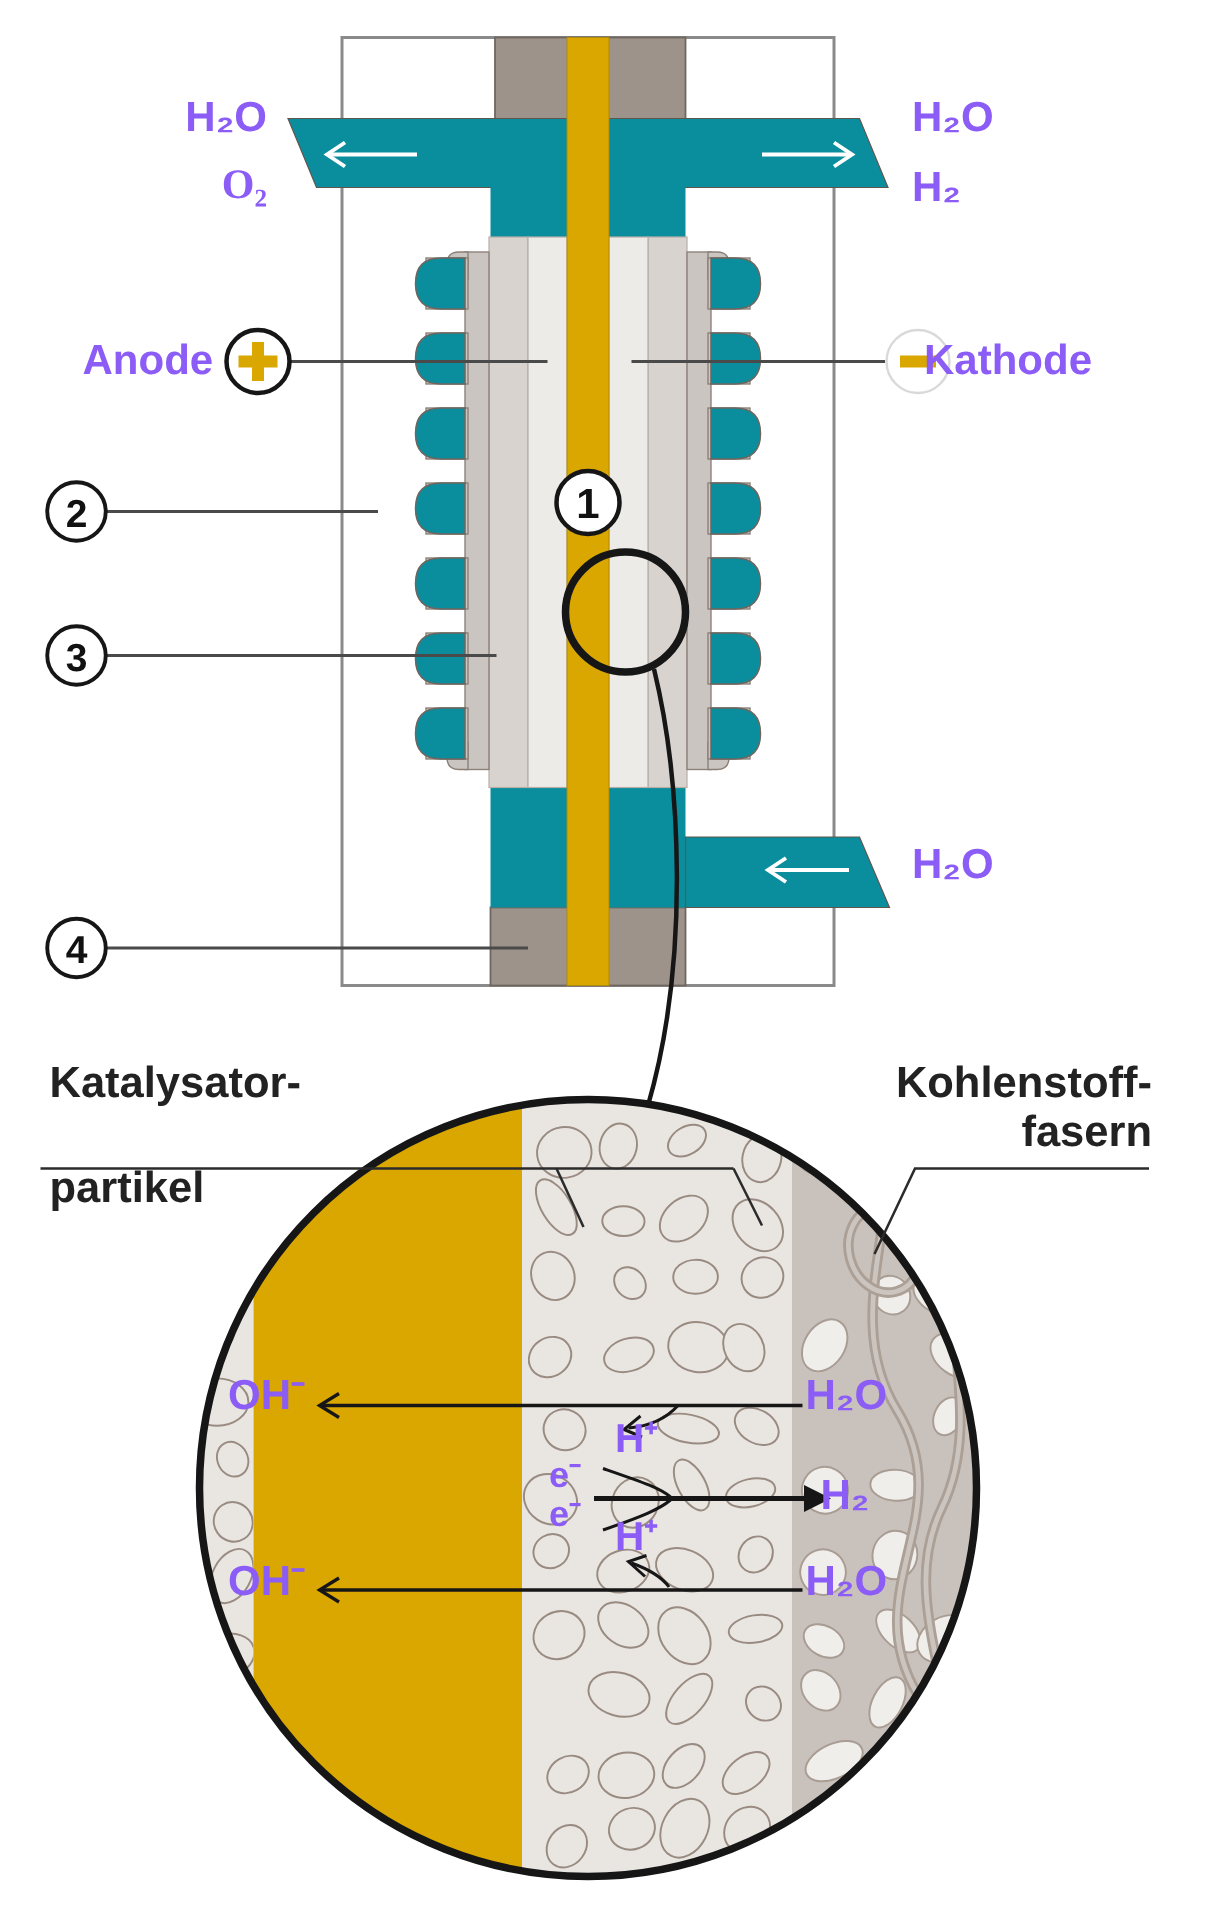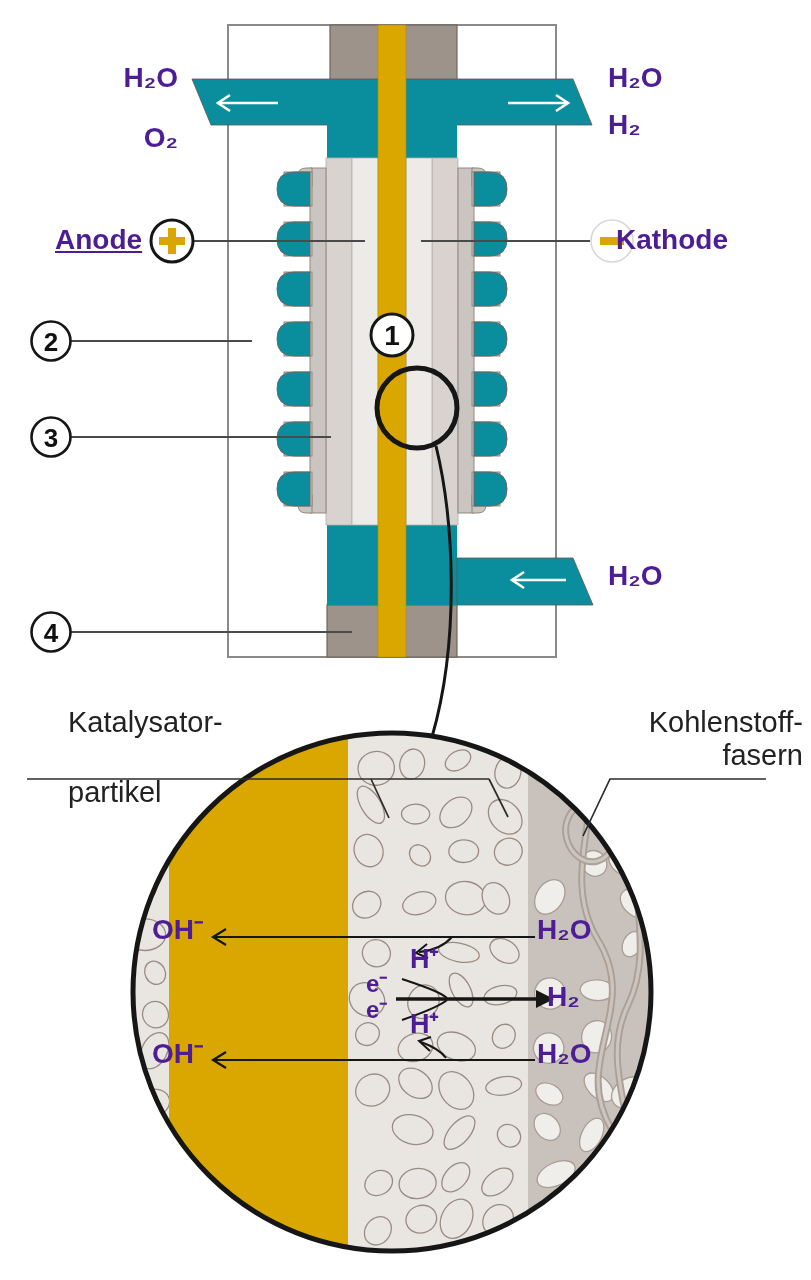--- a/index.html
+++ b/index.html
@@ -1,20 +1,20 @@
 <!DOCTYPE html>
 <html><head>
 <meta charset="utf-8">
 <style>
   html,body{margin:0;padding:0;background:#fff;}
   .stage{position:relative;width:811px;height:1280px;background:#ffffff;
          font-family:"Liberation Sans",sans-serif;overflow:hidden;}
   .stage svg{position:absolute;left:0;top:0;}
-  .lbl{position:absolute;white-space:nowrap;color:#4c1d95;font-weight:bold;line-height:1;}
-  .lbl.light{font-weight:normal;color:#222222;margin-left:35px;}
+  .lbl{position:absolute;white-space:nowrap;color:#8b5cf6;font-weight:bold;line-height:1;}
+  .lbl.light{font-weight:bold;color:#222222;}
   .ra{text-align:right;display:inline-block;}
   .badge-num{position:absolute;transform:translate(-50%,-50%);font-weight:bold;color:#111;line-height:1;}
   .fs24{font-size:24px;} .fs26{font-size:26px;} .fs27{font-size:27px;}
   .fs28{font-size:28px;} .fs29{font-size:29px;}
 </style>
 </head>
 <body>
 
 <div class="stage">
 
@@ -238,24 +238,24 @@
     <path d="M396,999 L536,999" stroke-width="3.4"></path>
     <polygon points="536,990 554,999 536,1008" fill="#161616" stroke="none"></polygon>
     <path d="M446,1058 C441,1051 432,1046 421,1042" stroke-width="2"></path>
     <path d="M430,1051 L419,1041 L431,1037" stroke-width="2"></path>
     <path d="M535,1060 L214,1060" stroke-width="2.2"></path>
     <path d="M226,1052 L213,1060 L226,1068" stroke-width="2.2"></path>
   </g>
 </svg>
 
 <span class="lbl fs28 ra" style="left:78px;top:64px;width:100px;">H₂O</span>
-<span class="lbl fs28 ra" style="left:78px;top:124px;width:100px;">O₂</span>
+<span class="lbl fs28 ra" style="left:78px;top:110px;width:100px;font-family:Liberation Serif, serif;">O₂</span>
 <span class="lbl fs28" style="left:608px;top:64px;">H₂O</span>
 <span class="lbl fs28" style="left:608px;top:111px;">H₂</span>
-<span class="lbl fs28" style="left:55px;top:226px;text-decoration:underline;">Anode</span>
+<span class="lbl fs28" style="left:55px;top:226px;">Anode</span>
 <span class="lbl fs28" style="left:616px;top:226px;">Kathode</span>
 <span class="lbl fs28" style="left:608px;top:562px;">H₂O</span>
 
 <span class="badge-num fs28" style="left:392px;top:336px;">1</span>
 <span class="badge-num fs26" style="left:51px;top:342px;">2</span>
 <span class="badge-num fs26" style="left:51px;top:438px;">3</span>
 <span class="badge-num fs26" style="left:51px;top:633px;">4</span>
 
 <span class="lbl light fs29" style="left:33px;top:708px;">Katalysator-</span>
 <span class="lbl light fs29" style="left:33px;top:778px;">partikel</span>

